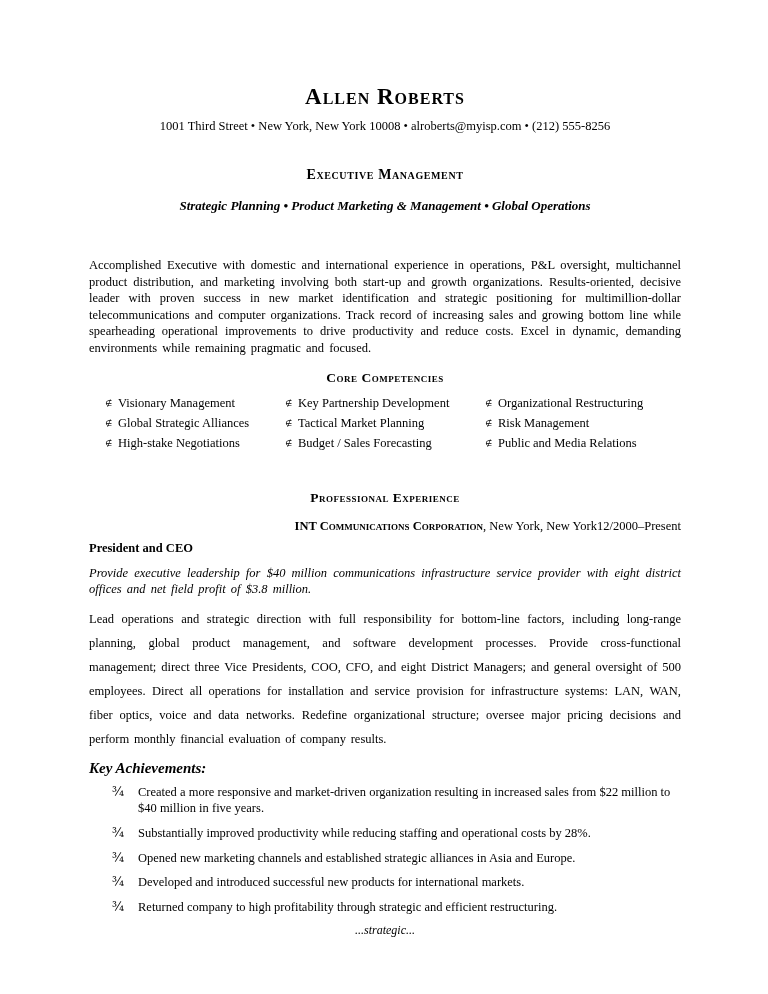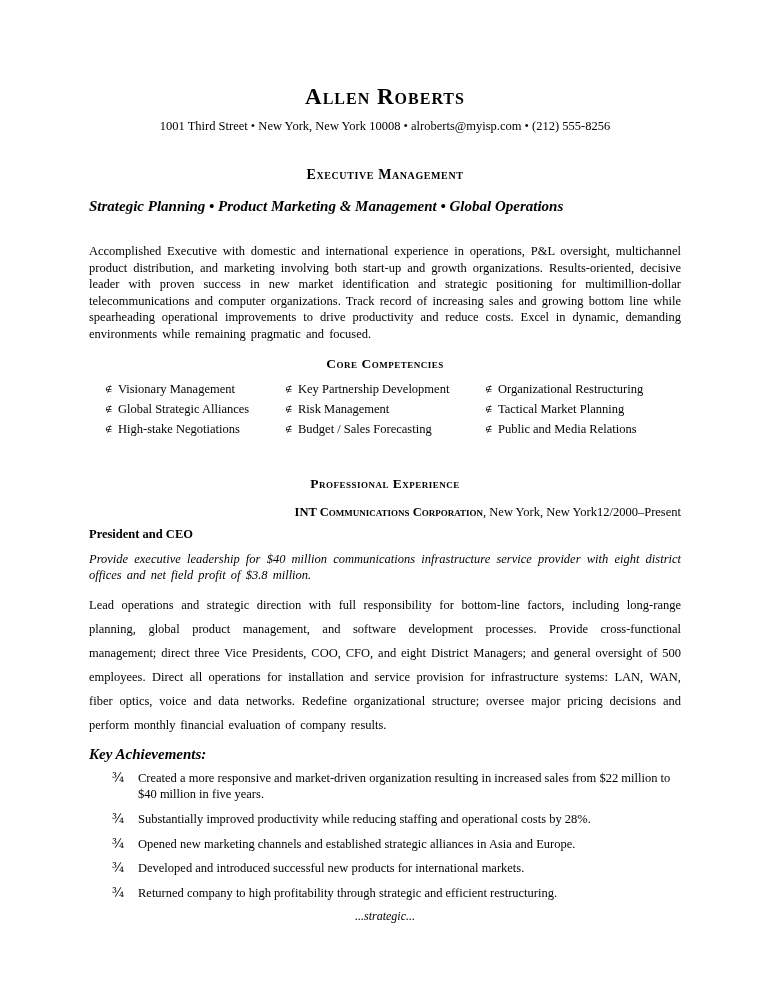--- a/index.html
+++ b/index.html
@@ -46,25 +46,25 @@
   
   .exec-heading {
     text-align: center;
     font-size: 14px;
     font-weight: bold;
     font-variant: small-caps;
     letter-spacing: 0.6px;
     margin-bottom: 15px;
   }
   .tagline {
-    text-align: left;
-    font-size: 15px;
-    font-weight: bold;
-    font-style: italic;
-    margin-bottom: 13px;
+    text-align: center;
+    font-size: 13px;
+    font-weight: bold;
+    font-style: italic;
+    margin-bottom: 28px;
   }
   
   .summary {
     margin: 0 0 13px 0;
     font-size: 12.5px;
     line-height: 16.6px;
     text-align: justify;
     word-spacing: 2px;
   }
   
@@ -175,22 +175,22 @@
 
   <p class="summary">Accomplished Executive with domestic and international experience in operations, P&amp;L oversight, multichannel product distribution, and marketing involving both start-up and growth organizations. Results-oriented, decisive leader with proven success in new market identification and strategic positioning for multimillion-dollar telecommunications and computer organizations. Track record of increasing sales and growing bottom line while spearheading operational improvements to drive productivity and reduce costs. Excel in dynamic, demanding environments while remaining pragmatic and focused.</p>
 
   <div class="section-heading">Core Competencies</div>
 
   <div class="comp-grid">
     <div class="comp-item"><span class="bullet-glyph">∉</span><span>Visionary Management</span></div>
     <div class="comp-item"><span class="bullet-glyph">∉</span><span>Key Partnership Development</span></div>
     <div class="comp-item"><span class="bullet-glyph">∉</span><span>Organizational Restructuring</span></div>
     <div class="comp-item"><span class="bullet-glyph">∉</span><span>Global Strategic Alliances</span></div>
+    <div class="comp-item"><span class="bullet-glyph">∉</span><span>Tactical Market Planning</span></div>
     <div class="comp-item"><span class="bullet-glyph">∉</span><span>Risk Management</span></div>
-    <div class="comp-item"><span class="bullet-glyph">∉</span><span>Tactical Market Planning</span></div>
     <div class="comp-item"><span class="bullet-glyph">∉</span><span>High-stake Negotiations</span></div>
     <div class="comp-item"><span class="bullet-glyph">∉</span><span>Budget / Sales Forecasting</span></div>
     <div class="comp-item"><span class="bullet-glyph">∉</span><span>Public and Media Relations</span></div>
   </div>
 
   <hr class="rule thin">
 
   <div class="section-heading pe-heading">Professional Experience</div>
 
   <div class="company-row">

